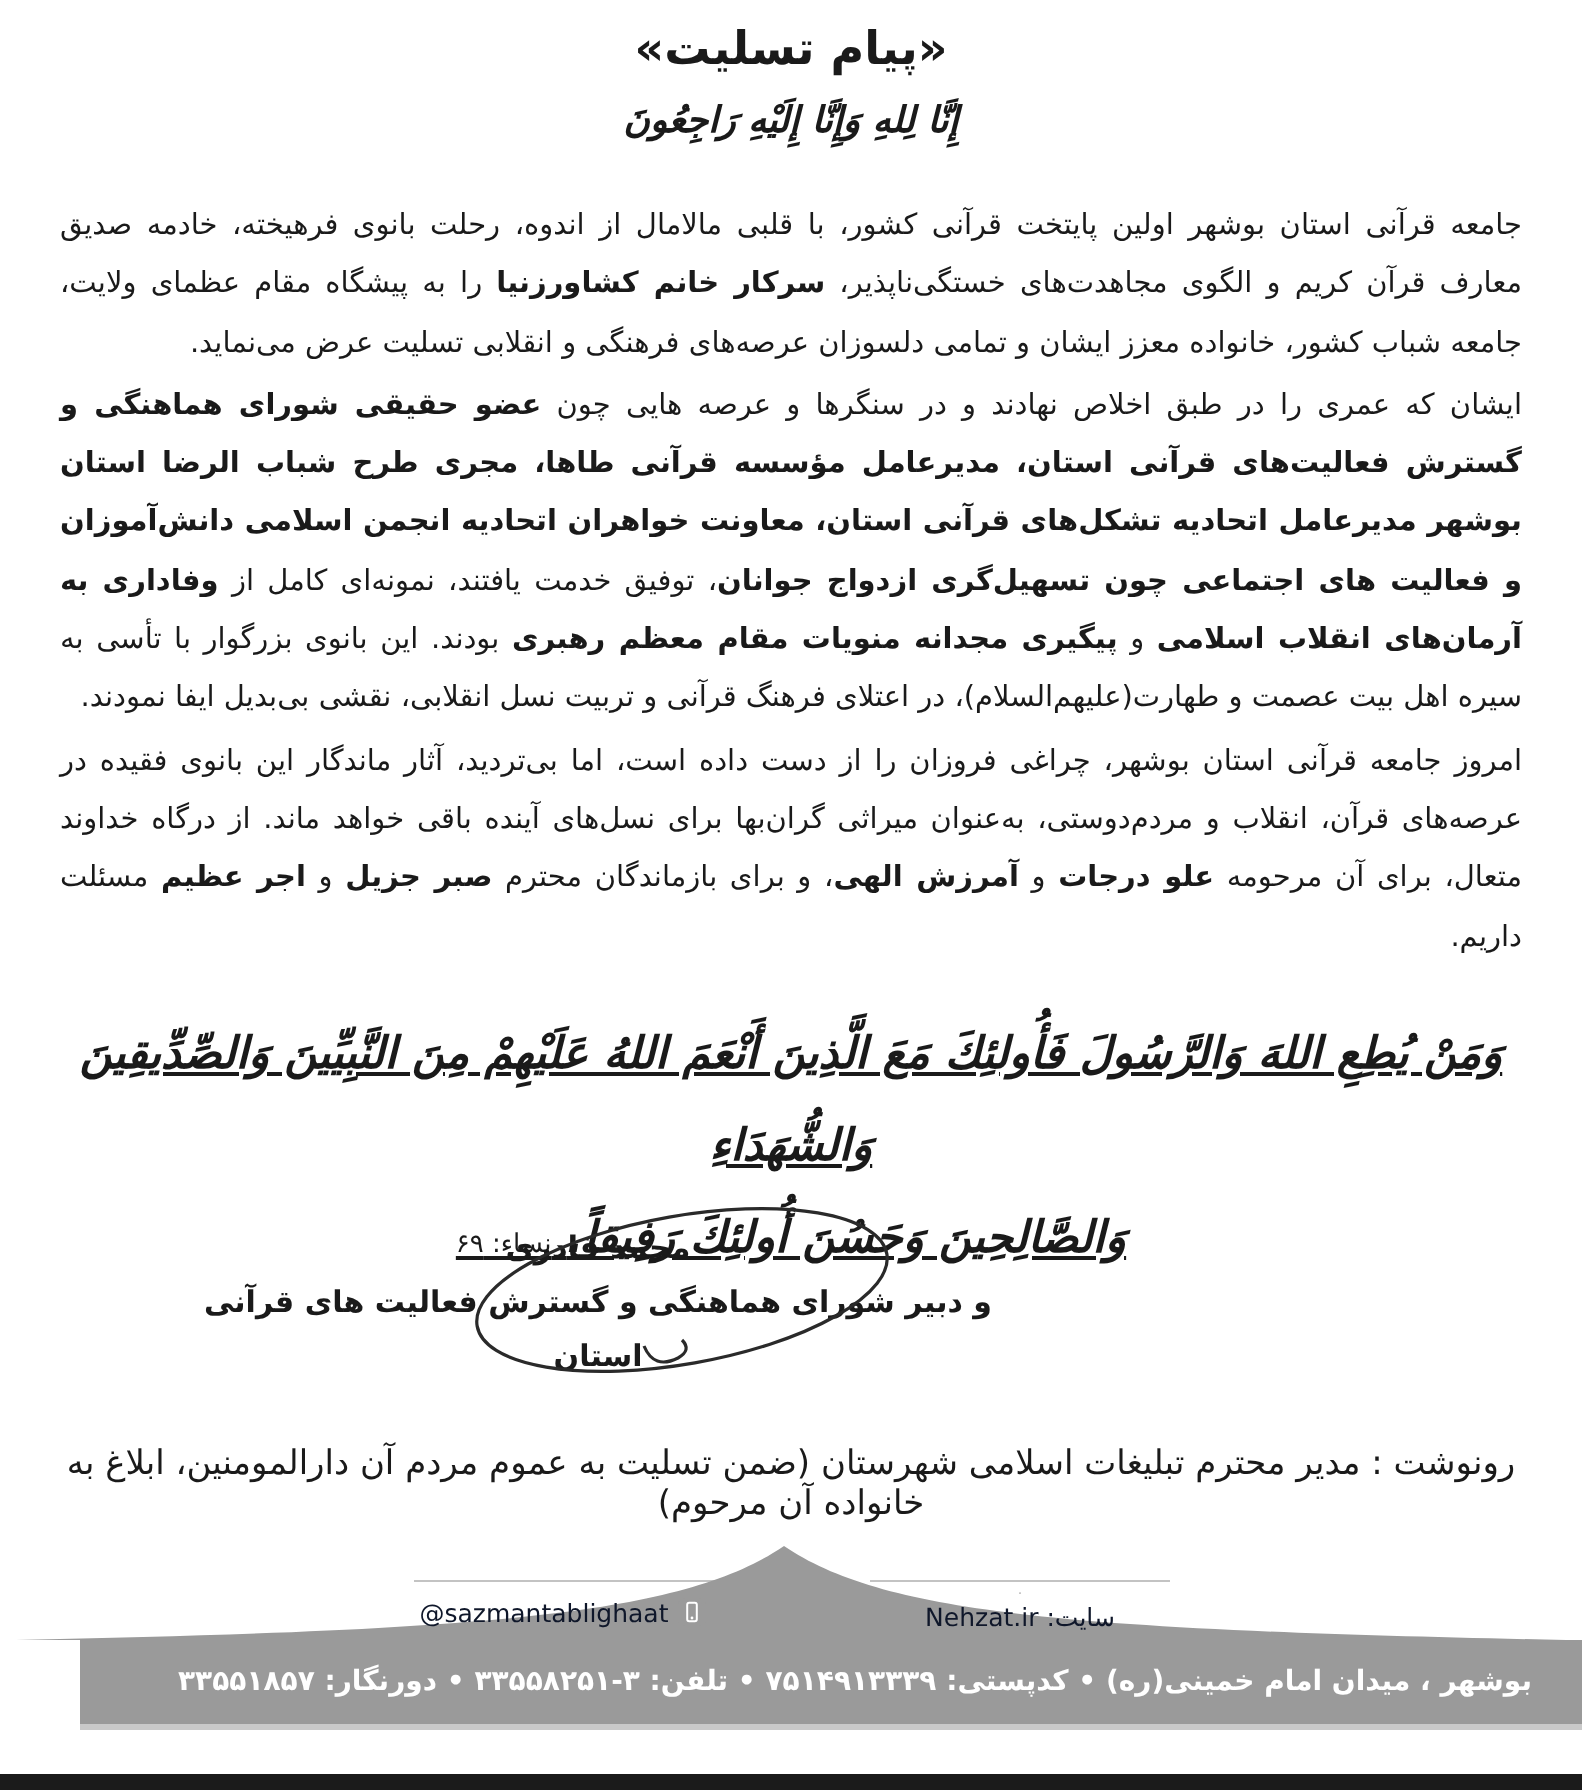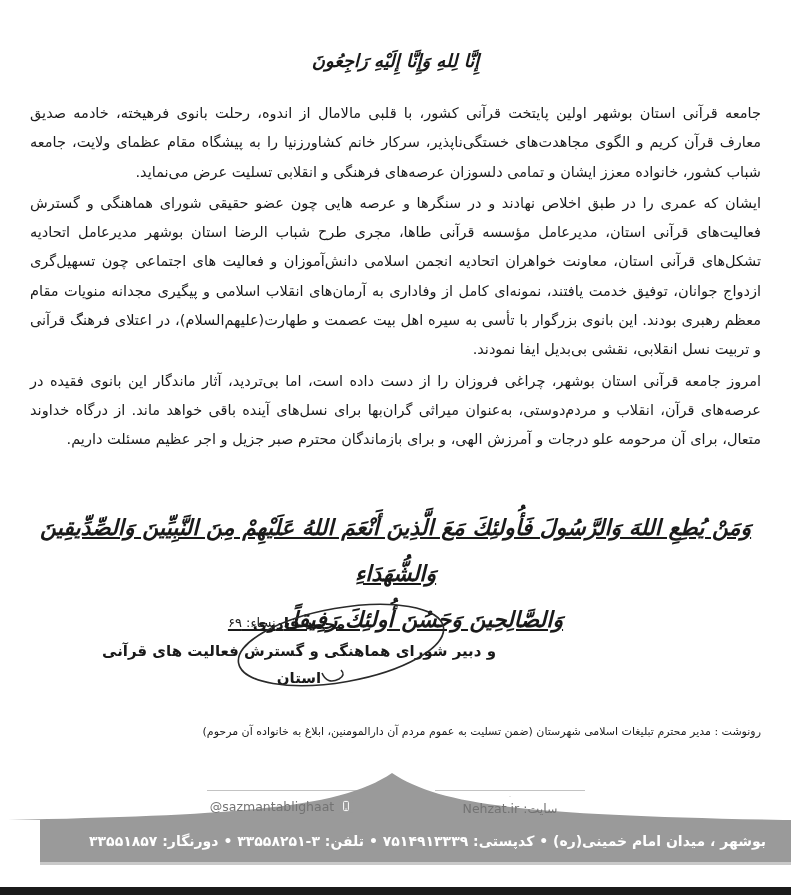--- a/index.html
+++ b/index.html
@@ -14,62 +14,63 @@
   }
   .istirja {
     position:absolute; top:50px; left:0; width:100%;
     text-align:center; font-size:18px; font-weight:bold; font-style:italic; direction:rtl;
   }
   .bodytext {
     position:absolute; top:99px; left:30px; width:731px;
     direction:rtl; text-align:justify; font-size:14.5px; line-height:29.3px;
   }
   .bodytext p { margin:0 0 2px 0; }
-  .bodytext b { font-weight:normal; }
+  .bodytext b { font-weight:bold; }
   .verse {
     position:absolute; top:505px; left:30px; width:731px;
     direction:rtl; text-align:center;
     font-size:22px; font-weight:bold; font-style:italic; line-height:46px;text-decoration:underline;
   }
   .vref { font-size:13px; font-weight:normal; font-style:normal; }
   .sig {
     position:absolute; top:611px; left:93px; width:412px;
     direction:rtl; text-align:center; font-weight:bold;
     font-size:15px; line-height:27px;
   }
   .sig .name { font-size:15.5px; }
   .sig-ellipse { position:absolute; left:226px; top:593px; z-index:3; }
   .postscript {
     position:absolute; top:722px; left:30px; width:731px;
-    direction:rtl; text-align:right; font-size:11px; line-height:20px;
+    direction:rtl; text-align:center; font-size:17px; line-height:20px;
   }
   .fline { position:absolute; top:790px; height:1px; background:#c3c3c3; }
   .fline-left  { left:207px; width:150px; }
   .fline-right { left:435px; width:150px; }
   .flabel {
     position:absolute; top:796px; height:20px;
     display:flex; align-items:center; justify-content:center; gap:4px;
-    color:#737373; font-size:12.5px; z-index:2;
+    color:#0f172a; font-size:12.5px; z-index:2;
   }
   .flabel-left  { left:207px; width:150px; }
   .flabel-right { left:435px; width:150px;flex-direction:column; }
   .dome { position:absolute; left:8px; top:770px; z-index:1; }
   .addressbar {
     position:absolute; left:8px; top:820px; width:775px; height:42px;
     background:#9a9a9a; border-bottom:3px solid #c9c9c9;
     color:#ffffff; font-weight:bold; font-size:14px; line-height:42px;
     text-align:center; direction:rtl; z-index:2;margin-left:32px;
   }
   .blackbar { position:absolute; left:0; top:887px; width:791px; height:8px; background:#1b1b1b; }
 </style>
 </head>
 <body>
 
 <div class="page">
 
+  <div class="title">«پیام تسلیت»</div>
 
   <div class="istirja">إِنَّا لِلهِ وَإِنَّا إِلَيْهِ رَاجِعُونَ</div>
 
   <div class="bodytext">
     <p><span>جامعه قرآنی استان بوشهر اولین پایتخت قرآنی کشور، با قلبی مالامال از اندوه، رحلت بانوی فرهیخته، خادمه صدیق معارف قرآن کریم و الگوی مجاهدت‌های خستگی‌ناپذیر، </span><b>سرکار خانم کشاورزنیا</b><span> را به پیشگاه مقام عظمای ولایت، جامعه شباب کشور، خانواده معزز ایشان و تمامی دلسوزان عرصه‌های فرهنگی و انقلابی تسلیت عرض می‌نماید.</span></p>
     <p><span>ایشان که عمری را در طبق اخلاص نهادند و در سنگرها و عرصه هایی چون </span><b>عضو حقیقی شورای هماهنگی و گسترش فعالیت‌های قرآنی استان، مدیرعامل مؤسسه قرآنی طاها، مجری طرح شباب الرضا استان بوشهر مدیرعامل اتحادیه تشکل‌های قرآنی استان، معاونت خواهران اتحادیه انجمن اسلامی دانش‌آموزان و فعالیت های اجتماعی چون تسهیل‌گری ازدواج جوانان</b><span>، توفیق خدمت یافتند، نمونه‌ای کامل از </span><b>وفاداری به آرمان‌های انقلاب اسلامی</b><span> و </span><b>پیگیری مجدانه منویات مقام معظم رهبری</b><span> بودند. این بانوی بزرگوار با تأسی به سیره اهل بیت عصمت و طهارت(علیهم‌السلام)، در اعتلای فرهنگ قرآنی و تربیت نسل انقلابی، نقشی بی‌بدیل ایفا نمودند.</span></p>
     <p><span>امروز جامعه قرآنی استان بوشهر، چراغی فروزان را از دست داده است، اما بی‌تردید، آثار ماندگار این بانوی فقیده در عرصه‌های قرآن، انقلاب و مردم‌دوستی، به‌عنوان میراثی گران‌بها برای نسل‌های آینده باقی خواهد ماند. از درگاه خداوند متعال، برای آن مرحومه </span><b>علو درجات</b><span> و </span><b>آمرزش الهی</b><span>، و برای بازماندگان محترم </span><b>صبر جزیل</b><span> و </span><b>اجر عظیم</b><span> مسئلت داریم.</span></p>
   </div>
 
   <div class="verse">

